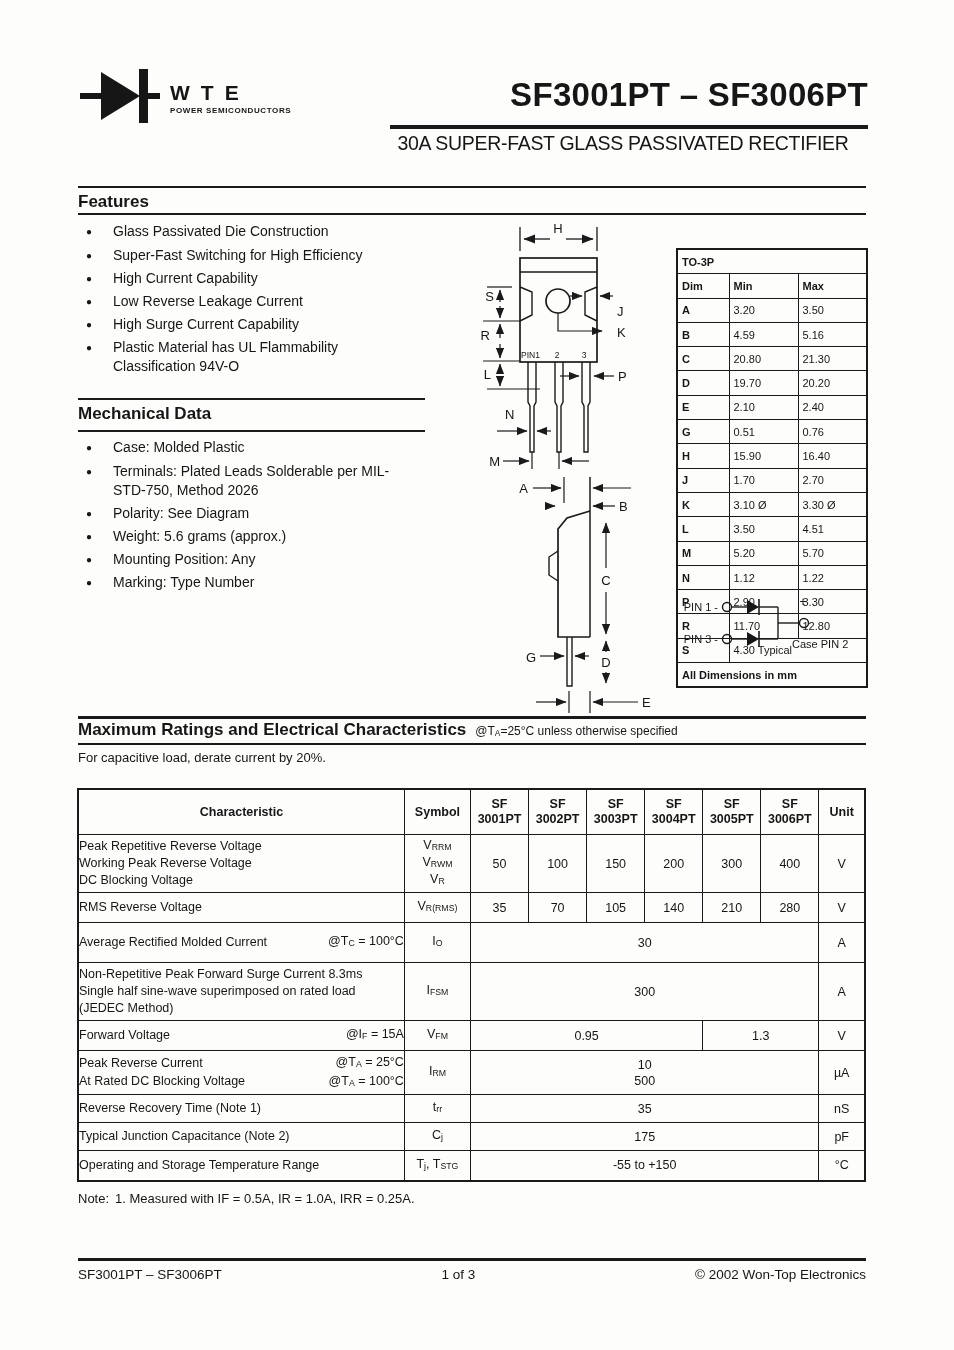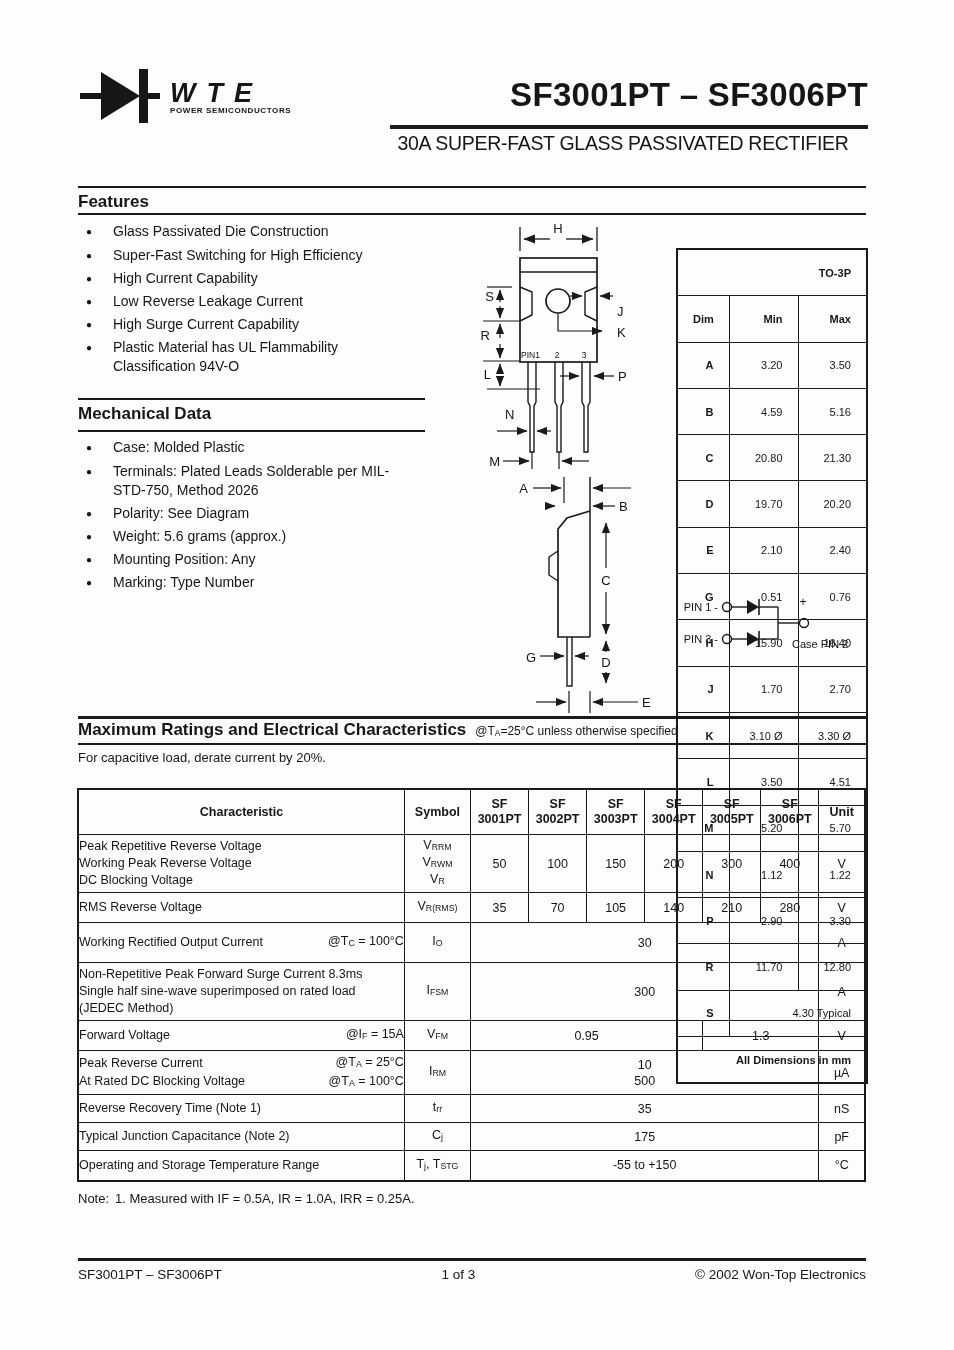--- a/index.html
+++ b/index.html
@@ -9,37 +9,37 @@
   }
   .abs{position:absolute;}
   .rule{position:absolute;background:#1a1a1a;}
   svg text{font-family:"Liberation Sans","DejaVu Sans",sans-serif;fill:#161616;}
   svg .ln{stroke:#1a1a1a;fill:none;}
   .sub{font-size:0.7em;vertical-align:-0.08em;}
 
   
   .logo{top:66px;left:80px;display:flex;align-items:flex-start;}
   .logo-text{margin-left:8px;margin-top:16px;}
-  .brand{font-size:27px;font-weight:bold;letter-spacing:11px;line-height:22px;font-style:italic;}
+  .brand{font-size:21px;font-weight:bold;letter-spacing:11px;line-height:22px;}
   .tagline{font-size:8px;font-weight:bold;letter-spacing:0.6px;margin-top:2px;white-space:nowrap;}
   .title{top:76px;left:390px;width:478px;text-align:right;font-size:33px;font-weight:bold;letter-spacing:0.3px;white-space:nowrap;}
   .title-rule{top:125px;left:390px;width:478px;height:4px;}
   .subtitle{top:132px;left:378px;width:490px;text-align:center;font-size:19.5px;font-weight:normal;letter-spacing:-0.3px;white-space:nowrap;}
 
   
   .sect-head{font-size:17px;font-weight:bold;}
   
   .blist{list-style:none;margin:0;padding:0;font-size:14px;line-height:19px;}
   .blist li{display:flex;margin-bottom:4px;}
   .blist li:first-child{margin-bottom:5px;}
   .bullet{width:27px;flex:0 0 27px;font-size:10px;line-height:19px;}
 
   
   .dimtbl{border-collapse:collapse;width:192px;font-size:11px;table-layout:fixed;border:2.5px solid #1a1a1a;}
-  .dimtbl td,.dimtbl th{border:1.2px solid #1a1a1a;text-align:right;height:15.3px;padding:15px;}
+  .dimtbl td,.dimtbl th{border:1.2px solid #1a1a1a;text-align:left;height:15.3px;padding:4px;}
   .dimtbl .ttl,.dimtbl th,.dimtbl .dcell,.dimtbl .ftr{font-weight:bold;}
   .dimtbl col.cdim{width:52px;}
 
   
   .mr-head{top:720px;left:78px;width:788px;display:flex;align-items:baseline;white-space:nowrap;}
   .mr-note{font-size:12px;font-weight:normal;margin-left:9px;}
   .intro{top:749px;left:78px;font-size:13px;line-height:17px;}
 
   
   .ratings{border-collapse:collapse;table-layout:fixed;width:789px;border:2.5px solid #1a1a1a;font-size:12.5px;}
@@ -452,21 +452,21 @@
           <td class="cell-val">70</td>
           <td class="cell-val">105</td>
           <td class="cell-val">140</td>
           <td class="cell-val">210</td>
           <td class="cell-val">280</td>
           <td class="cell-unit"><span>V</span></td>
         </tr>
         <tr style="height: 40px;">
           <td class="cell-char">
             <div class="char-line">
-              <span class="char-left"><span>Working Rectified Output Current</span></span>
+              <span class="char-left"><span>Average Rectified Molded Current</span></span>
               <span class="char-right"><span>@T</span><span class="sub">C</span><span> = 100°C</span></span>
             </div>
           </td>
           <td class="cell-sym">
             <div class="sym-line"><span>I</span><span class="sub">O</span></div>
           </td>
           <td class="cell-val" colspan="6">30</td>
           <td class="cell-unit"><span>A</span></td>
         </tr>
         <tr style="height: 58px;">

